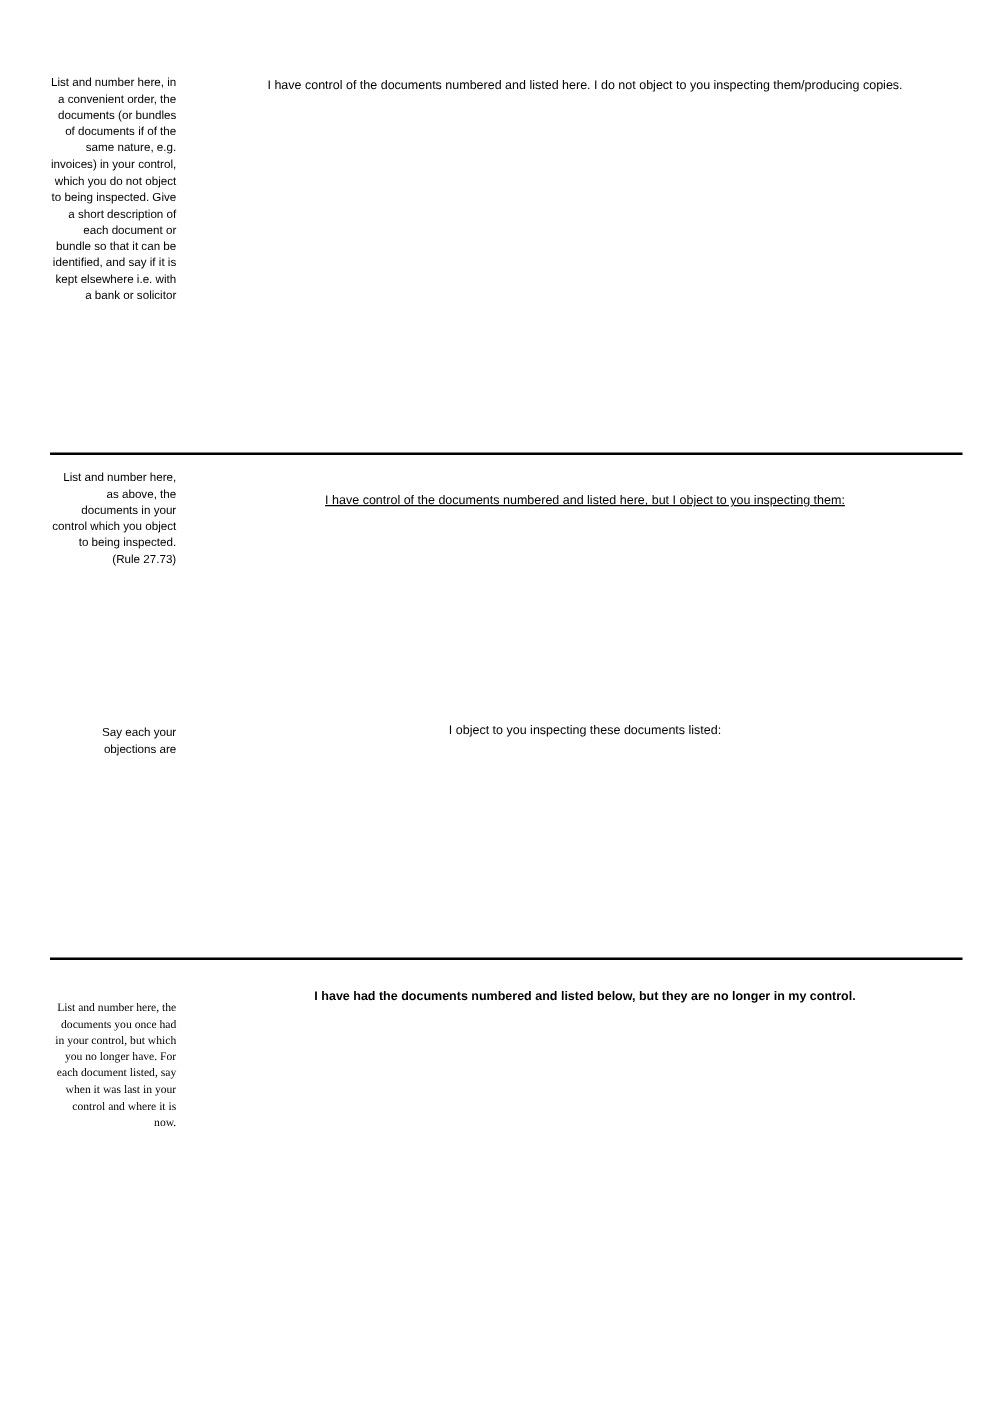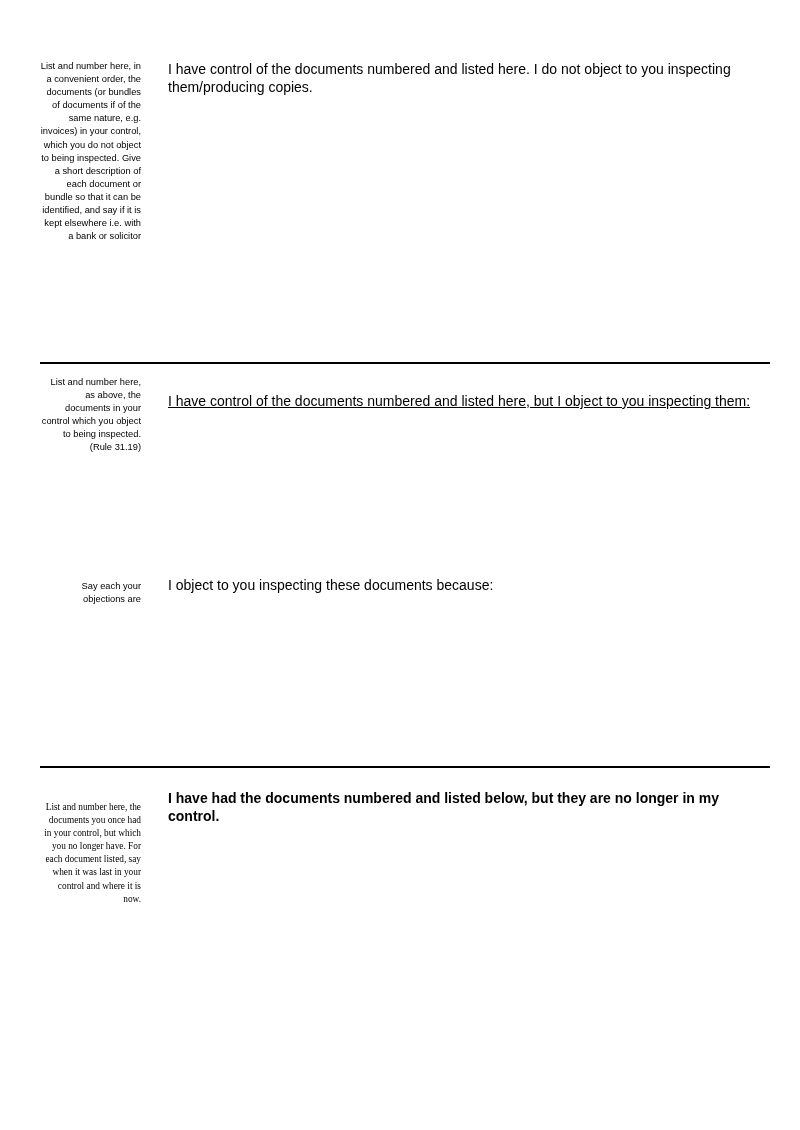--- a/index.html
+++ b/index.html
@@ -42,23 +42,24 @@
     width: 101px;
     text-align: right;
     font-size: 9.3px;
     line-height: 13.1px;
     color: #000000;
   }
   .body-text {
     position: absolute;
     left: 128px;
     width: 600px;
-    font-size: 14px;
+    font-size: 10px;
     line-height: 18.4px;
     color: #000000;
+    text-align: center;
   }
   .answer-area {
     position: absolute;
     left: 128px;
     width: 600px;
     background: transparent;
     border: none;
     outline: none;
     resize: none;
     font-family: "Liberation Sans", sans-serif;
@@ -75,28 +76,28 @@
 
   <div class="section" style="top: 60px;">
     <div class="note" style="top: 0px;">List and number here, in a convenient order, the documents (or bundles of documents if of the same nature, e.g. invoices) in your control, which you do not object to being inspected. Give a short description of each document or bundle so that it can be identified, and say if it is kept elsewhere i.e. with a bank or  solicitor</div>
     <div class="body-text" style="top: 0px;">I have control of the documents numbered and listed here. I do not object to you inspecting them/producing copies.</div>
     <textarea class="answer-area" style="top: 46px; height: 250px;" placeholder=""></textarea>
   </div>
 
   <div class="rule" style="top: 362px;"></div>
 
   <div class="section" style="top: 376px;">
-    <div class="note" style="top: 0px;">List and number here, as above, the documents in your control which you object to being inspected. (Rule 31.19)</div>
+    <div class="note" style="top: 0px;">List and number here, as above, the documents in your control which you object to being inspected. (Rule 27.73)</div>
     <div class="body-text" style="top: 16px; text-decoration: underline;">I have control of the documents numbered and listed here, but I object to you inspecting them:</div>
     <textarea class="answer-area" style="top: 46px; height: 140px;" placeholder=""></textarea>
   </div>
 
   <div class="section" style="top: 576px;">
     <div class="note" style="top: 4px;">Say each your objections are</div>
-    <div class="body-text" style="top: 0px;">I object to you inspecting these documents because:</div>
+    <div class="body-text" style="top: 0px;">I object to you inspecting these documents listed:</div>
     <textarea class="answer-area" style="top: 28px; height: 140px;" placeholder=""></textarea>
   </div>
 
   <div class="rule" style="top: 766px;"></div>
 
   <div class="section" style="top: 789px;">
     <div class="note" style="top: 12px; font-family: Liberation Serif, serif;">List and number here, the documents you once had in your control, but which you no longer have. For each document listed, say when it was last in your control and where it is now.</div>
     <div class="body-text" style="top: 0px; font-weight: bold;">I have had the documents numbered and listed below, but they are no longer in my control.</div>
     <textarea class="answer-area" style="top: 28px; height: 280px;" placeholder=""></textarea>
   </div>

